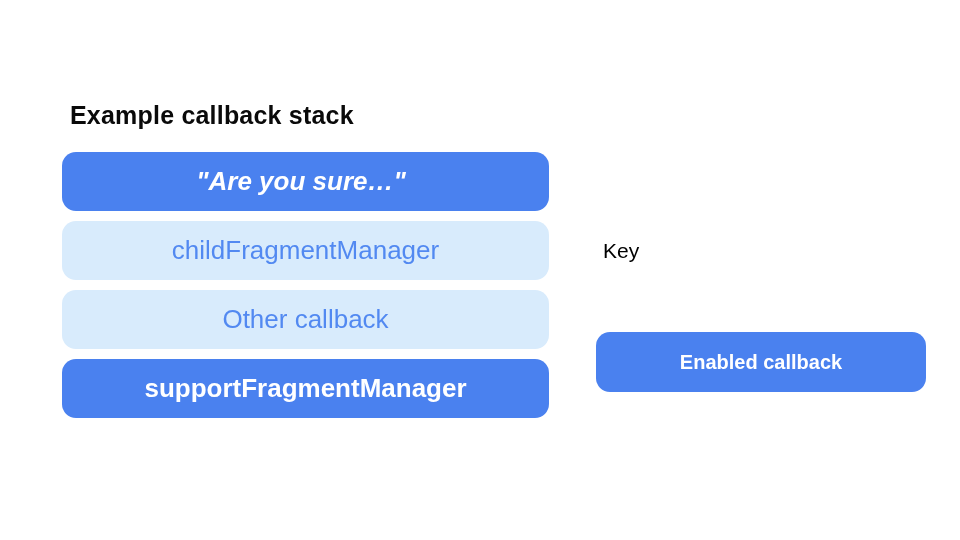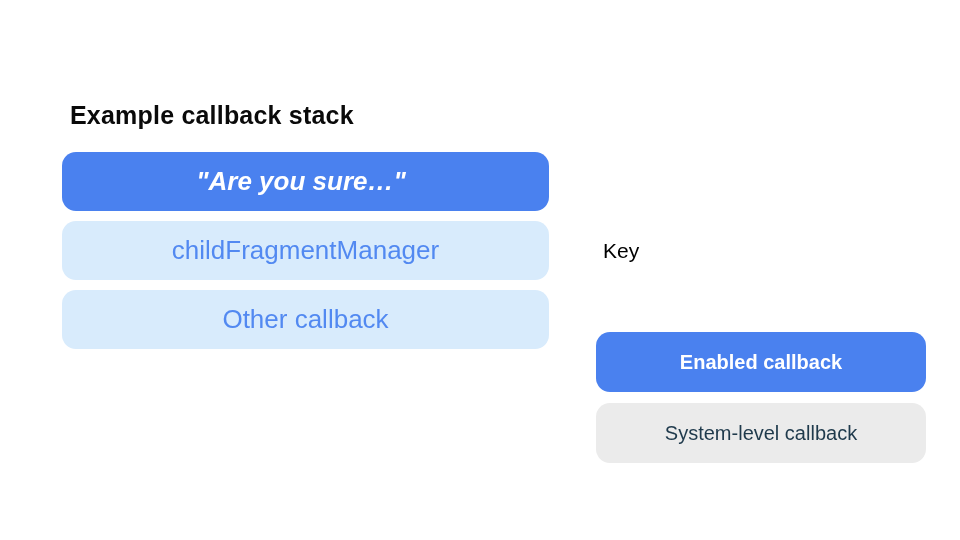--- a/index.html
+++ b/index.html
@@ -97,26 +97,26 @@
   <div class="stack">
     <div class="pill enabled">
       <span class="italic-part">"Are you sure…"</span>
     </div>
     <div class="pill disabled">
       <span>childFragmentManager</span>
     </div>
     <div class="pill disabled">
       <span>Other callback</span>
     </div>
+    <div class="pill enabled">
+      <span>supportFragmentManager</span>
+    </div>
   </div>
 
   <div class="key-title">Key</div>
 
   <div class="key">
     <div class="pill enabled">
       <span>Enabled callback</span>
     </div>
-    <div class="pill system">
-      <span>System-level callback</span>
-    </div>
   </div>
 
 </div>
 
 </body></html>

